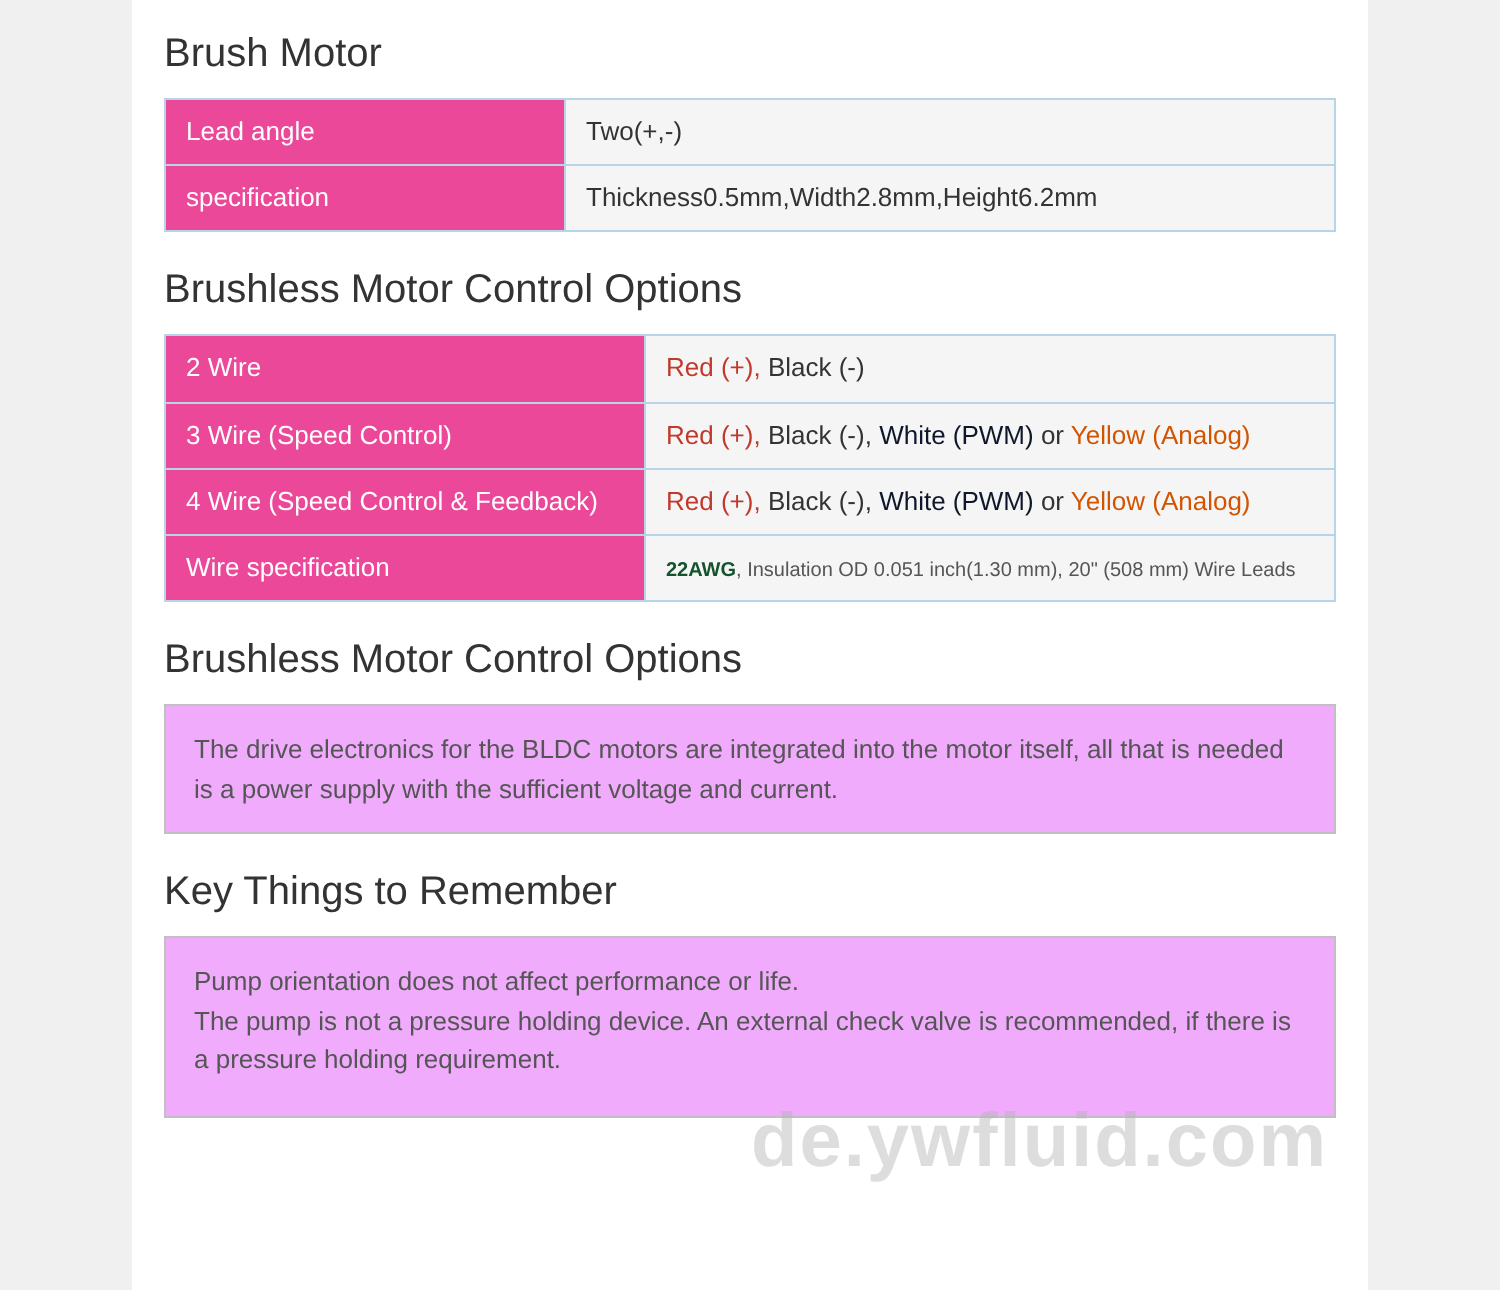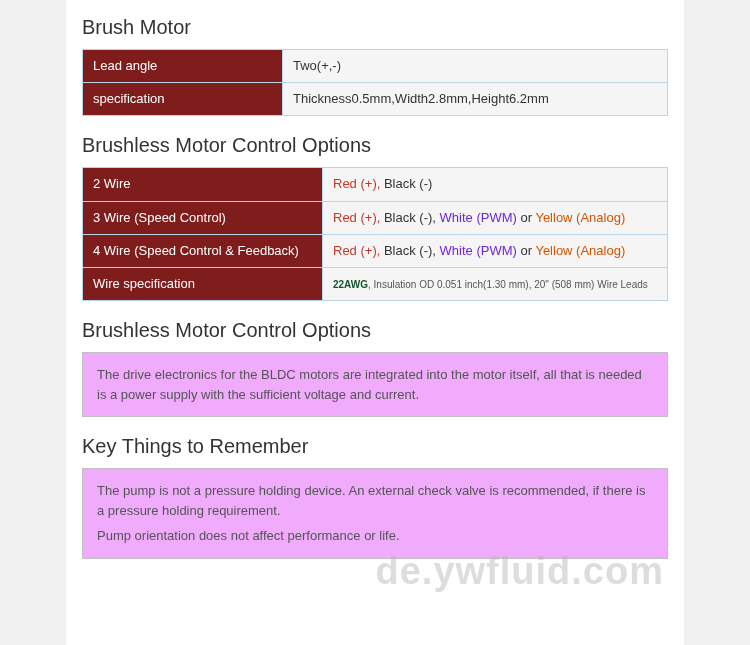--- a/index.html
+++ b/index.html
@@ -36,38 +36,38 @@
       border-collapse: collapse;
       margin-bottom: 18px;
     }
     .spec-table td {
       padding: 7px 10px;
       border: 1px solid #b8d4e8;
       vertical-align: middle;
       line-height: 1.4;
     }
     .spec-table tr td:first-child {
-      background-color: #7f1d1d;
+      background-color: #ec4899;
       color: #fff;
       font-weight: normal;
       width: 200px;
     }
     .spec-table tr td:last-child {
       background-color: #f5f5f5;
       color: #333;
     }
 
     
     .brushless-table tr td:first-child {
       width: 240px;
     }
 
     
     .red { color: #c0392b; }
-    .blue { color: #6d28d9; }
+    .blue { color: #0f172a; }
     .orange { color: #d35400; }
     .dark { color: #333; }
 
     
     .desc-box {
       border: 1px solid #c0c0c0;
       background: #f0abfc;
       padding: 12px 14px;
       margin-bottom: 18px;
       color: #555;
@@ -152,19 +152,19 @@
   </tbody>
     </table>
 
   <h2 class="section-title section-divider">Brushless Motor Control Options</h2>
   <div class="desc-box">
     <p>The drive electronics for the BLDC motors are integrated into the motor itself, all that is needed is a power supply with the sufficient voltage and current.</p>
   </div>
 
   <h2 class="section-title section-divider">Key Things to Remember</h2>
   <div class="desc-box">
+    <p>Pump orientation does not affect performance or life.</p>
     <p style="margin-bottom: 6px;">The pump is not a pressure holding device. An external check valve is recommended, if there is a pressure holding requirement.</p>
-    <p>Pump orientation does not affect performance or life.</p>
   </div>
 
   <div class="watermark">de.ywfluid.com</div>
 
 </div>
 
 </body></html>

